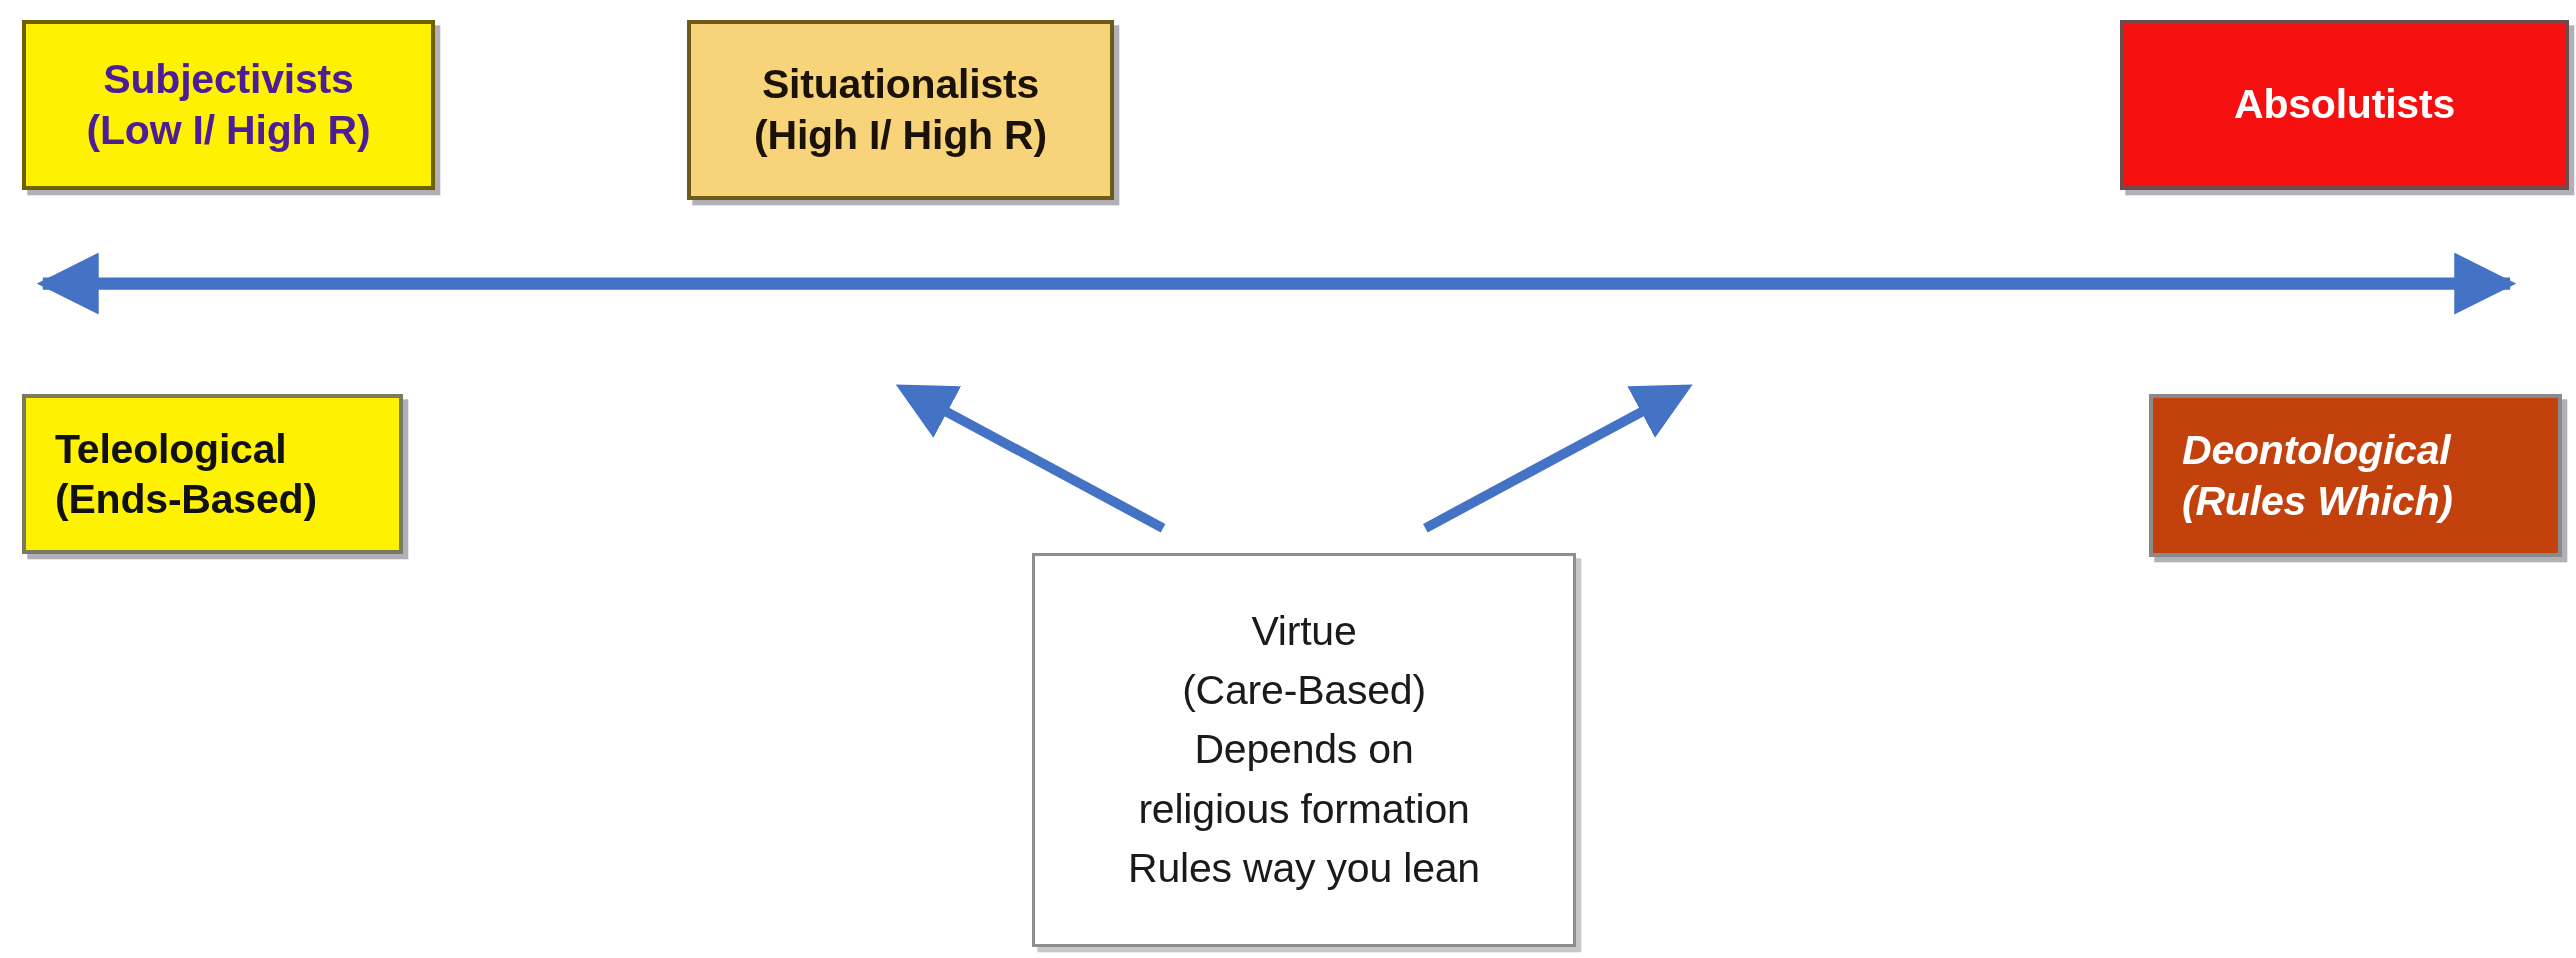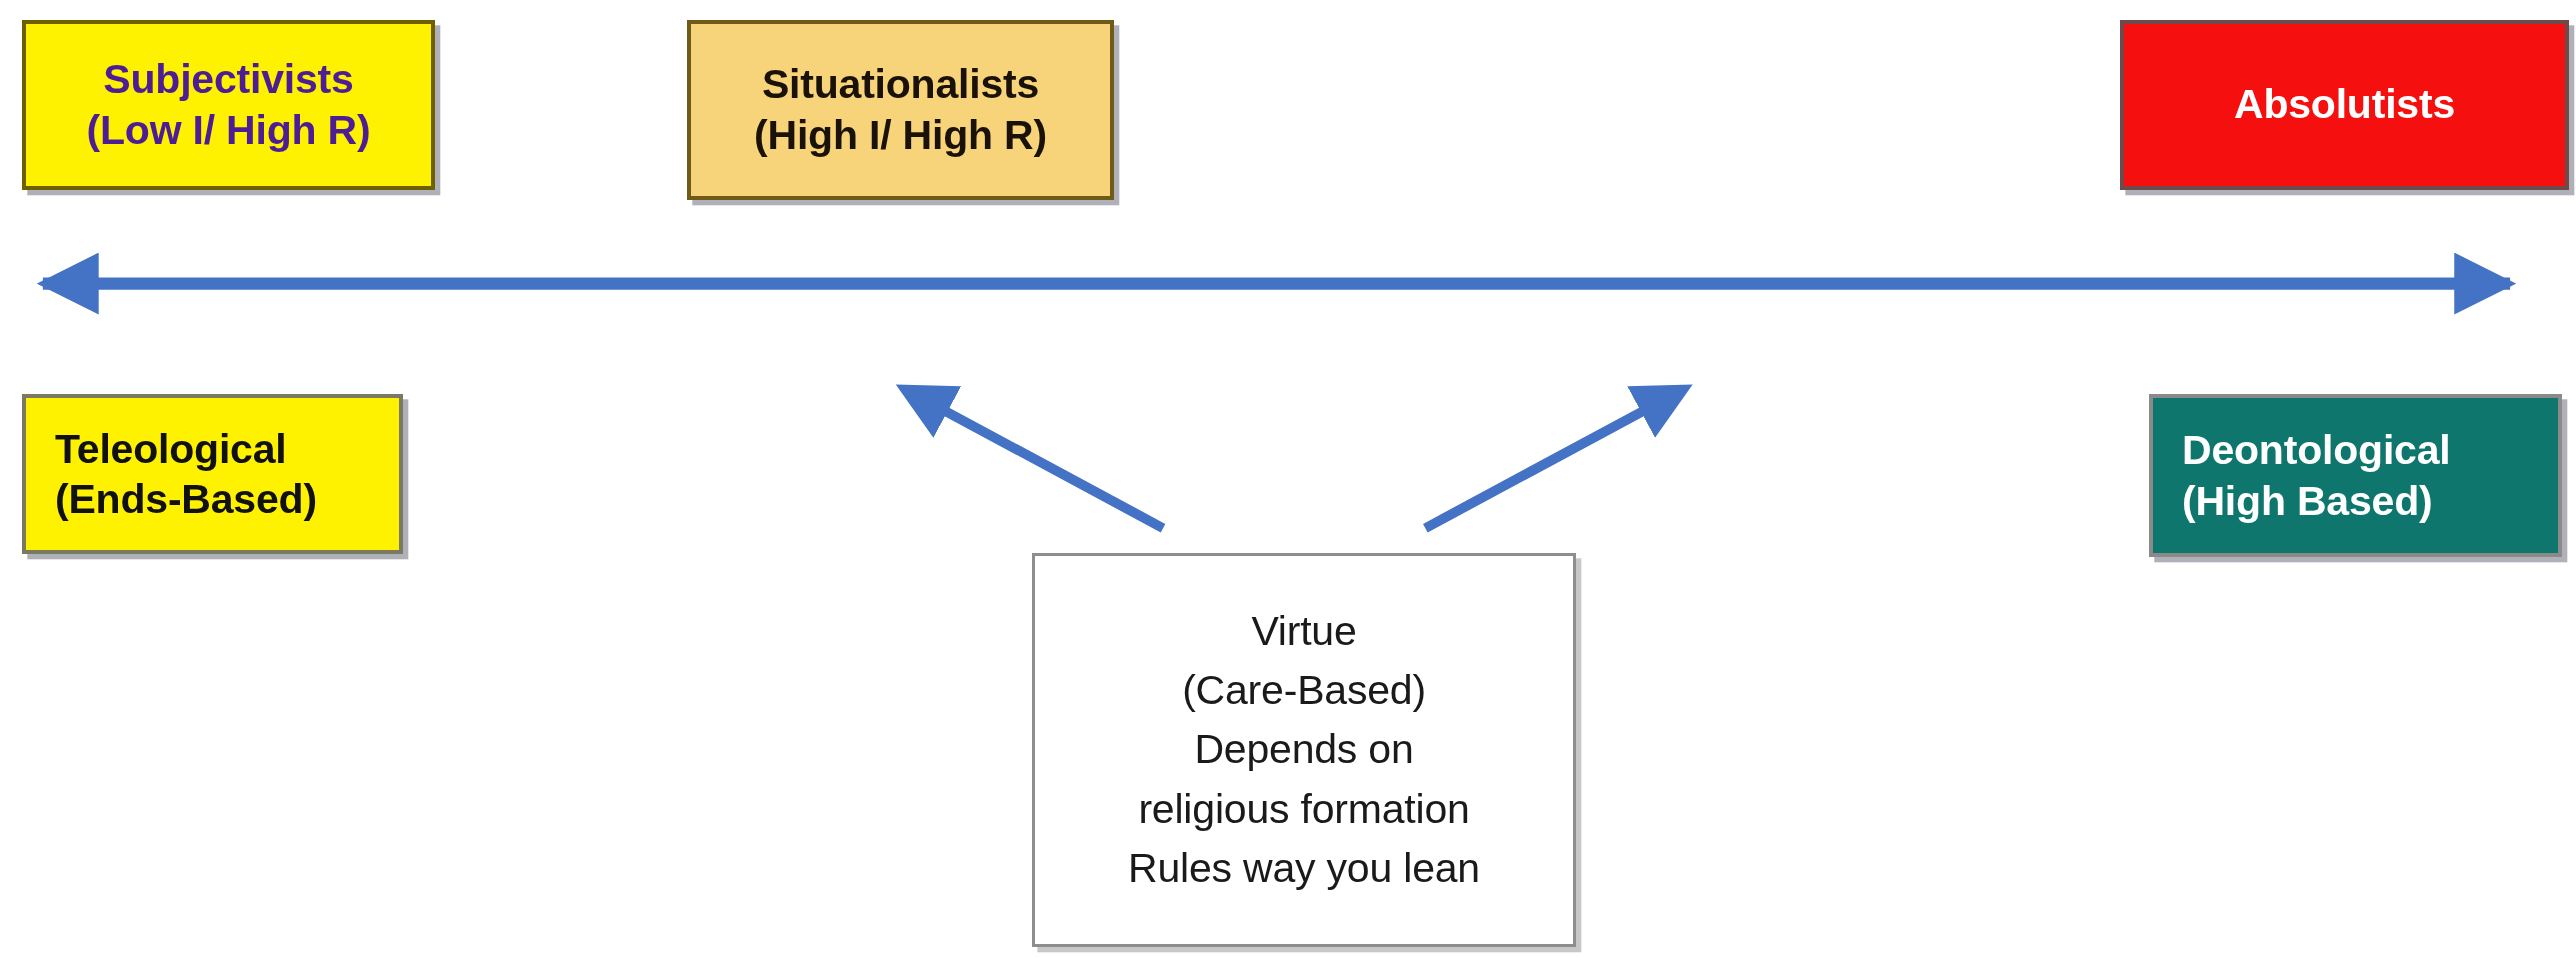--- a/index.html
+++ b/index.html
@@ -72,23 +72,24 @@
     box-shadow: 5.3px 5.3px 0 0 rgba(150,150,160,0.75);
   }
   .box-teleological {
     left: 22px; top: 394px; width: 381px; height: 160px;
     background: #FFF200;
     border-color: #7A7A62;
     color: #111111;
   }
   .box-deontological {
     left: 2149px; top: 394px; width: 413px; height: 163px;
-    background: #0f766e;
+    background: #c2410c;
     border-color: #8A8A8A;
     color: #ffffff;
+    font-style: italic;
   }
 
   
   .box-virtue {
     left: 1032px; top: 553px; width: 544px; height: 394px;
     background: #ffffff;
     border: 3.5px solid #8e8e8e;
     box-shadow: 5.3px 5.3px 0 0 rgba(170,170,175,0.65);
     font-size: 41px;
     font-weight: normal;
@@ -127,21 +128,21 @@
     <span class="ln">Absolutists</span>
   </div>
 
   <div class="box orient-box box-teleological">
     <span class="ln">Teleological</span>
     <span class="ln">(Ends-Based)</span>
   </div>
 
   <div class="box orient-box box-deontological">
     <span class="ln">Deontological</span>
-    <span class="ln">(High Based)</span>
+    <span class="ln">(Rules Which)</span>
   </div>
 
   <div class="box box-virtue">
     <span class="ln">Virtue</span>
     <span class="ln">(Care-Based)</span>
     <span class="ln">Depends on</span>
     <span class="ln">religious formation</span>
     <span class="ln">Rules way you lean</span>
   </div>
 

